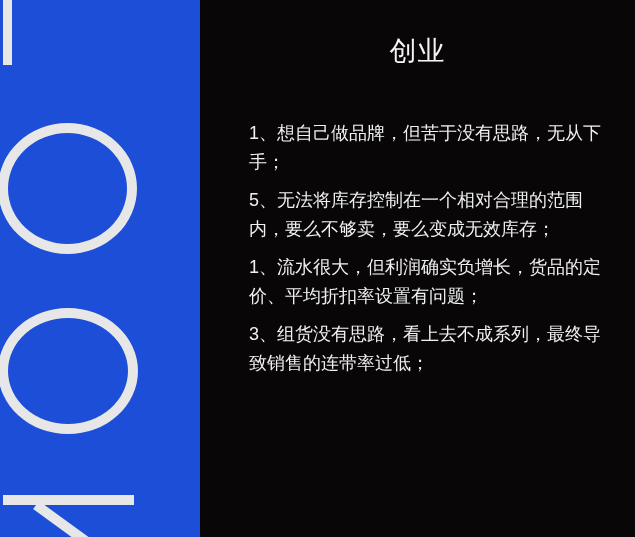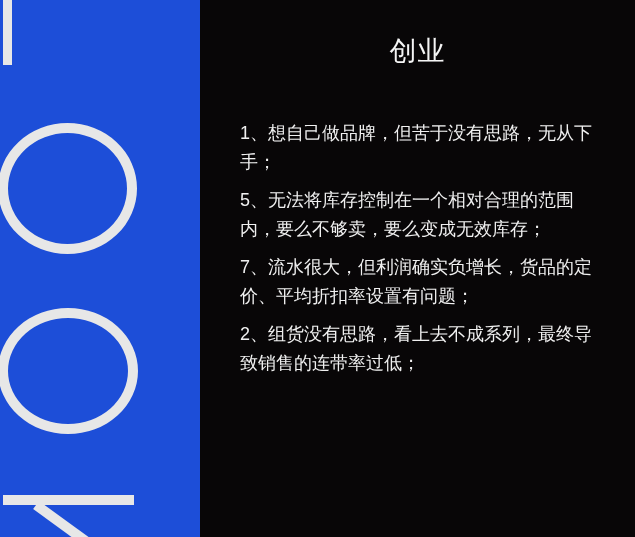--- a/index.html
+++ b/index.html
@@ -53,21 +53,21 @@
     width: 100%;
     text-align: center;
     font-size: 27px;
     font-weight: 400;
     letter-spacing: 1px;
     color: #f5f5f5;
   }
   .panel-body {
     position: absolute;
     top: 119px;
-    left: 40px;
+    left: 49px;
     width: 366px;
   }
   .issue {
     margin: 0 0 9px 0;
     font-size: 18px;
     line-height: 29px;
     font-weight: 400;
     color: #f0f0f0;
     white-space: pre-line;
   }
@@ -87,20 +87,20 @@
 
   <div class="panel" style="background: rgb(8, 6, 7);">
     <div class="panel-title">创业</div>
 
     <div class="panel-body">
 
     <p class="issue" style="color: rgb(240, 240, 240);">1、想自己做品牌，但苦于没有思路，无从下
 手；</p>
         <p class="issue" style="color: rgb(240, 240, 240);">5、无法将库存控制在一个相对合理的范围
 内，要么不够卖，要么变成无效库存；</p>
-        <p class="issue" style="color: rgb(240, 240, 240);">7、流水很大，但利润确实负增长，货品的定
+        <p class="issue" style="color: rgb(240, 240, 240);">1、流水很大，但利润确实负增长，货品的定
 价、平均折扣率设置有问题；</p>
-        <p class="issue" style="color: rgb(240, 240, 240);">2、组货没有思路，看上去不成系列，最终导
+        <p class="issue" style="color: rgb(240, 240, 240);">3、组货没有思路，看上去不成系列，最终导
 致销售的连带率过低；</p>
       </div>
   </div>
 
 </div>
 
 </body></html>

